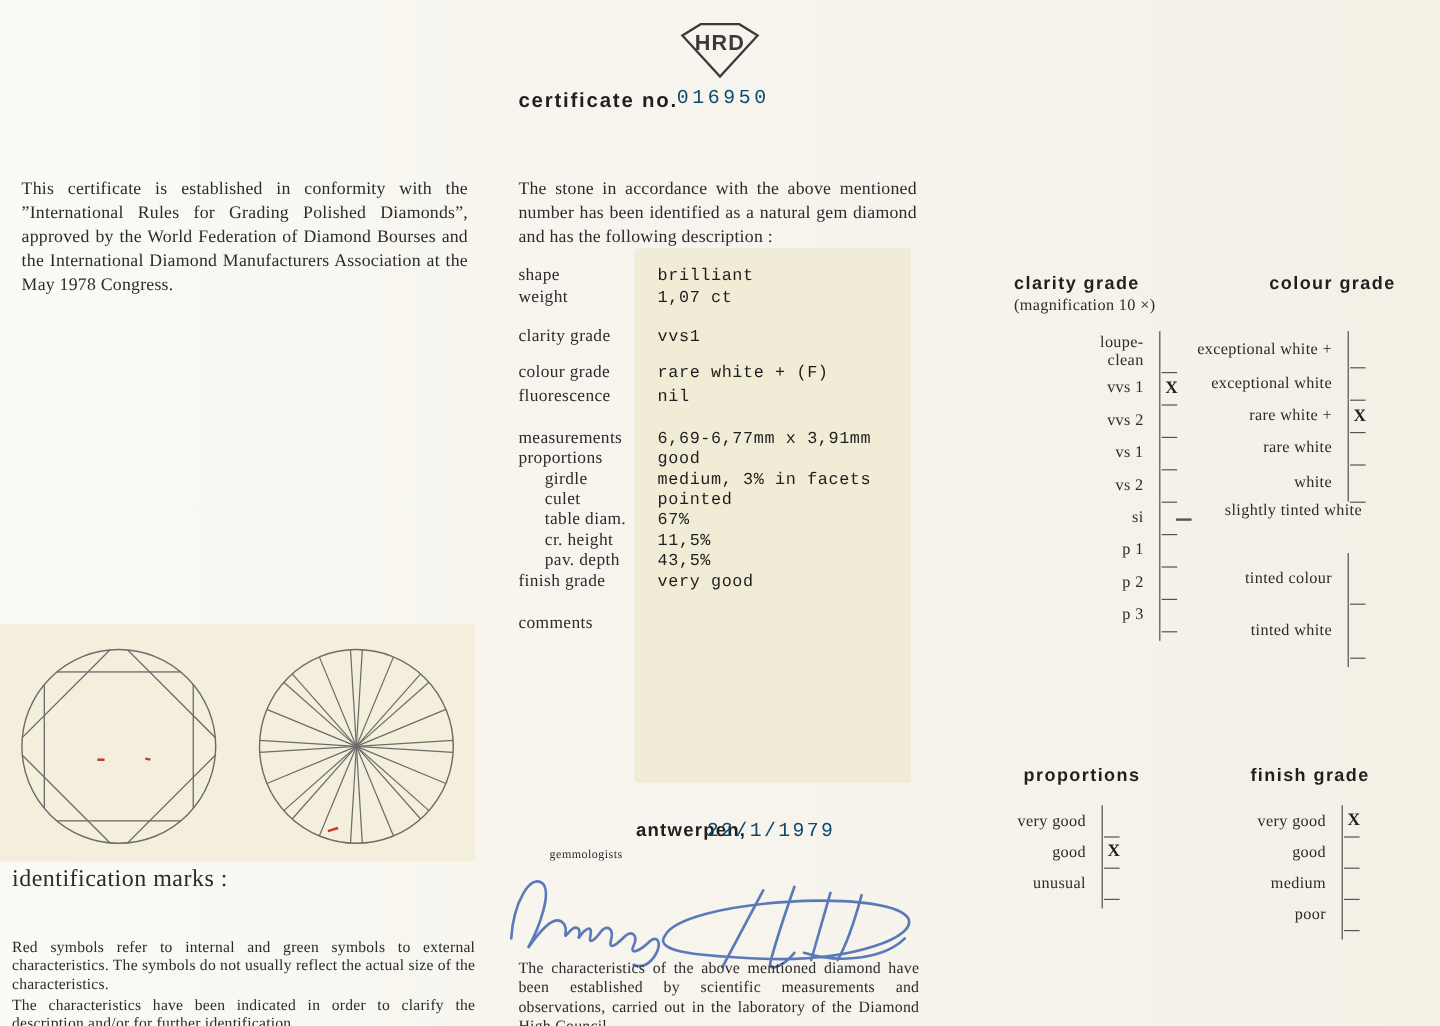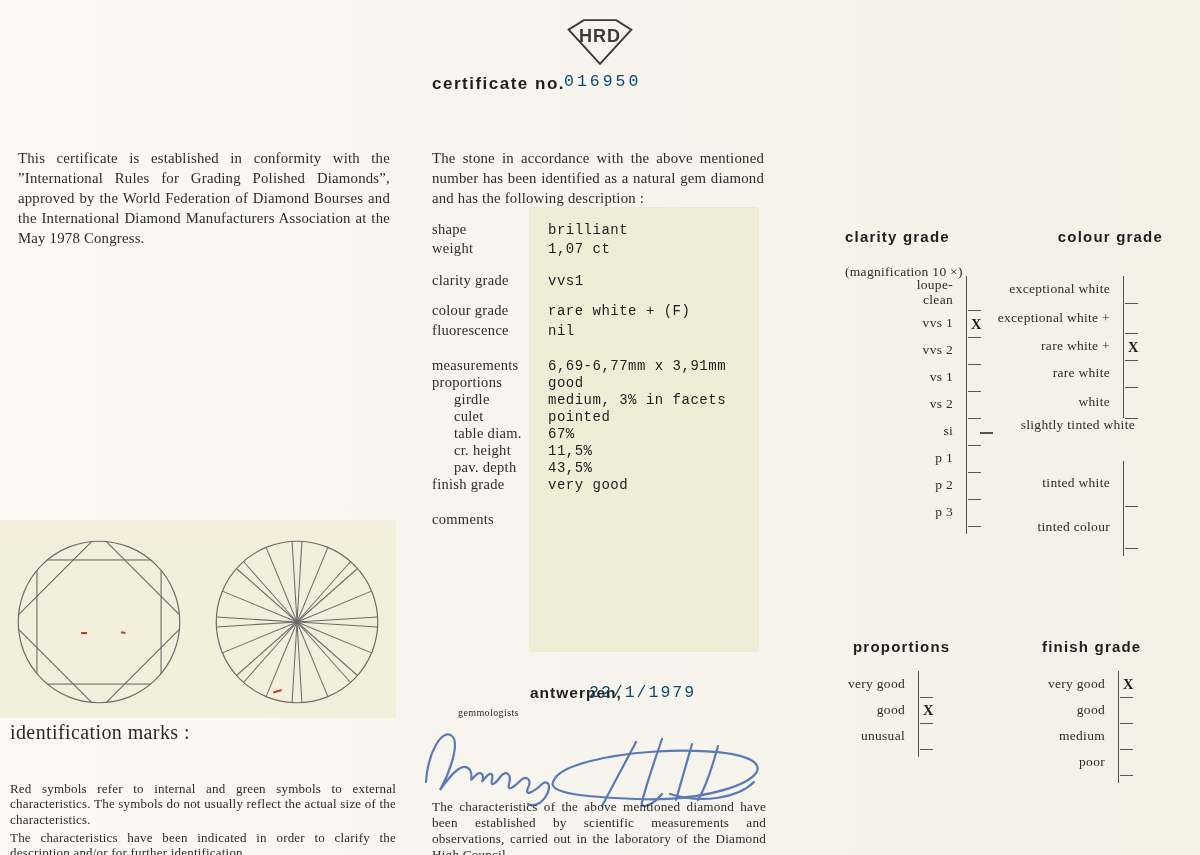--- a/index.html
+++ b/index.html
@@ -39,21 +39,21 @@
   .frow{ display:flex; height:17px; align-items:center;}
   .flabel{ flex:0 0 106px; font-size:14.5px; letter-spacing:.3px;}
   .frow.indent .flabel{ padding-left:22px; flex-basis:84px;}
   .fvalue{ font-family:"Liberation Mono", monospace; font-size:14px; letter-spacing:.5px; color:#1e1e1e; padding-left:10px; white-space:nowrap;}
   .mt2{margin-top:2px;} .mt3{margin-top:3px;} .mt13{margin-top:13px;}
   .mt15{margin-top:15px;} .mt18{margin-top:18px;}
 
   
   .scale{ position:absolute;}
   .scale-title{ font-family:"Liberation Sans", sans-serif; font-weight:bold; font-size:15px; letter-spacing:1.2px; color:#1f1f1f;}
-  .scale-sub{ font-size:13.5px; margin-top:19px; letter-spacing:.3px;}
+  .scale-sub{ font-size:13.5px; margin-top:1px; letter-spacing:.3px;}
   .scale-rows{ position:absolute; left:0;}
   .scale-row{ display:flex; align-items:center;}
   .slabel{ text-align:right; font-size:13.5px; line-height:1.1; white-space:pre-line; letter-spacing:.3px;}
   .scell{ margin-left:13px; width:36px; align-self:stretch; border-left:1.4px solid #4f4f4f; position:relative;}
   .scale-row:not(.tail) .scell::after{ content:''; position:absolute; left:1px; bottom:-1px; width:13px; height:1.4px; background:#555;}
   .smark{ position:absolute; left:4px; top:50%; transform:translateY(-50%);
     font-size:14.5px; font-weight:600; color:#1d1d1d;}
   .h8{height:8px;} .h26{height:26px;} .h27{height:27px;} .h30{height:30px;}
   .h31{height:31px;} .h34{height:34px;} .h42{height:42px;} .h43{height:43px;flex-direction:column;} .h45{height:45px;}
   .clarity-scale{ left:845px; top:228px;}
@@ -226,33 +226,33 @@
       <div class="scale-row tail h8">
           <span class="slabel"></span>
           <span class="scell"></span>
         </div>
     </div>
   </div>
 
   <div class="scale colour-scale">
     <div class="scale-title">colour grade</div>
     <div class="scale-rows">
-      <div class="scale-row h27">
-          <span class="slabel">exceptional white</span>
-          <span class="scell">
-            <span class="smark"></span>
-          </span>
-        </div>
       <div class="scale-row h30">
           <span class="slabel">exceptional white +</span>
           <span class="scell">
             <span class="smark"></span>
           </span>
         </div>
       <div class="scale-row h27">
+          <span class="slabel">exceptional white</span>
+          <span class="scell">
+            <span class="smark"></span>
+          </span>
+        </div>
+      <div class="scale-row h27">
           <span class="slabel">rare white +</span>
           <span class="scell">
             <span class="smark">X</span>
           </span>
         </div>
       <div class="scale-row h27">
           <span class="slabel">rare white</span>
           <span class="scell">
             <span class="smark"></span>
           </span>
@@ -262,28 +262,28 @@
           <span class="scell">
             <span class="smark"></span>
           </span>
         </div>
       <div class="scale-row h43">
           <span class="slabel">slightly tinted white</span>
           <span class="scell">
             <span class="smark"></span>
           </span>
         </div>
+      <div class="scale-row h42">
+          <span class="slabel">tinted colour</span>
+          <span class="scell">
+            <span class="smark"></span>
+          </span>
+        </div>
       <div class="scale-row h45">
           <span class="slabel">tinted white</span>
-          <span class="scell">
-            <span class="smark"></span>
-          </span>
-        </div>
-      <div class="scale-row h42">
-          <span class="slabel">tinted colour</span>
           <span class="scell">
             <span class="smark"></span>
           </span>
         </div>
       <div class="scale-row tail h8">
           <span class="slabel"></span>
           <span class="scell"></span>
         </div>
     </div>
   </div>

